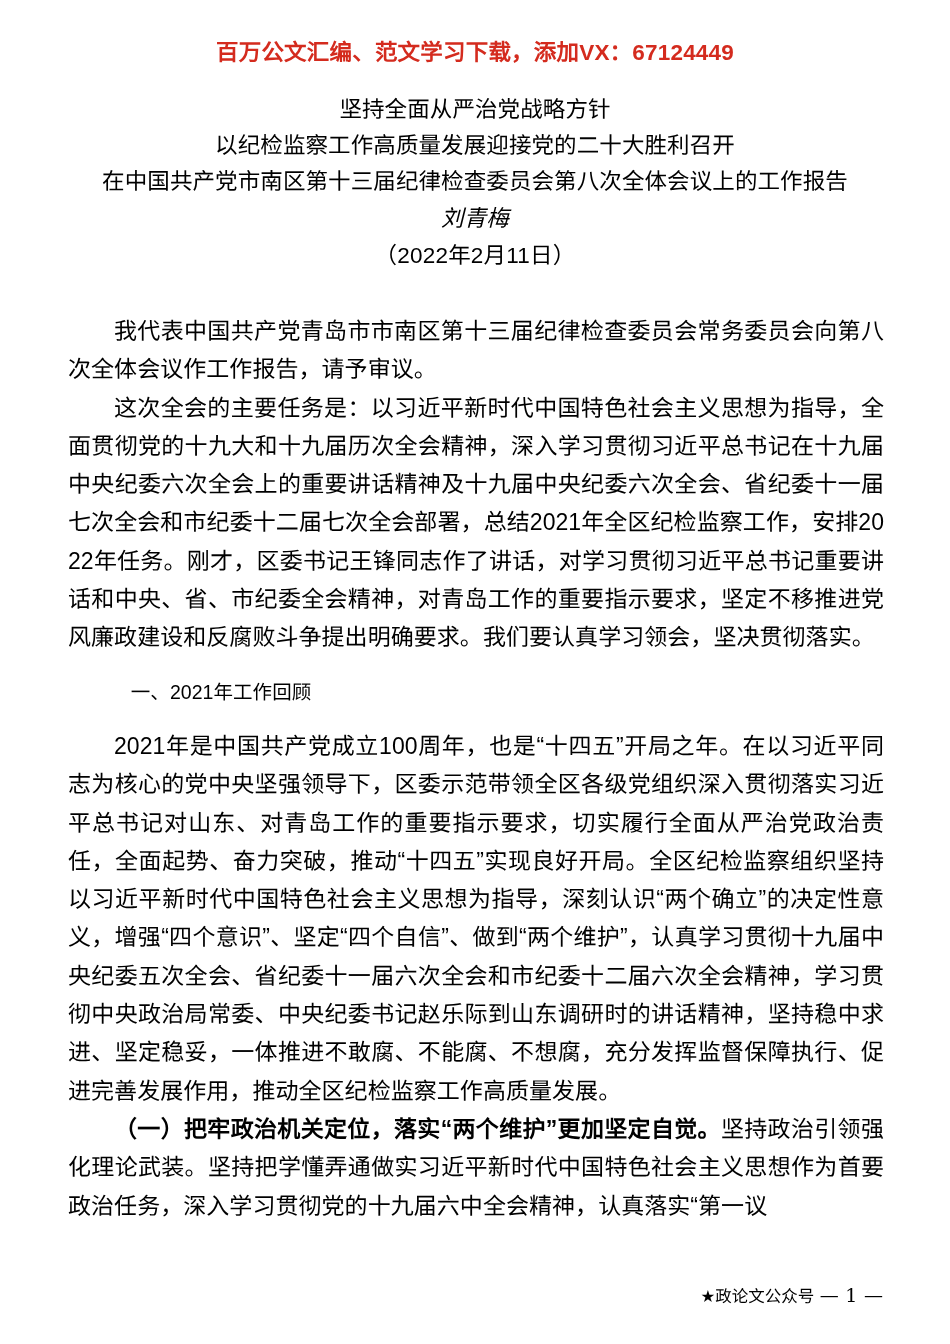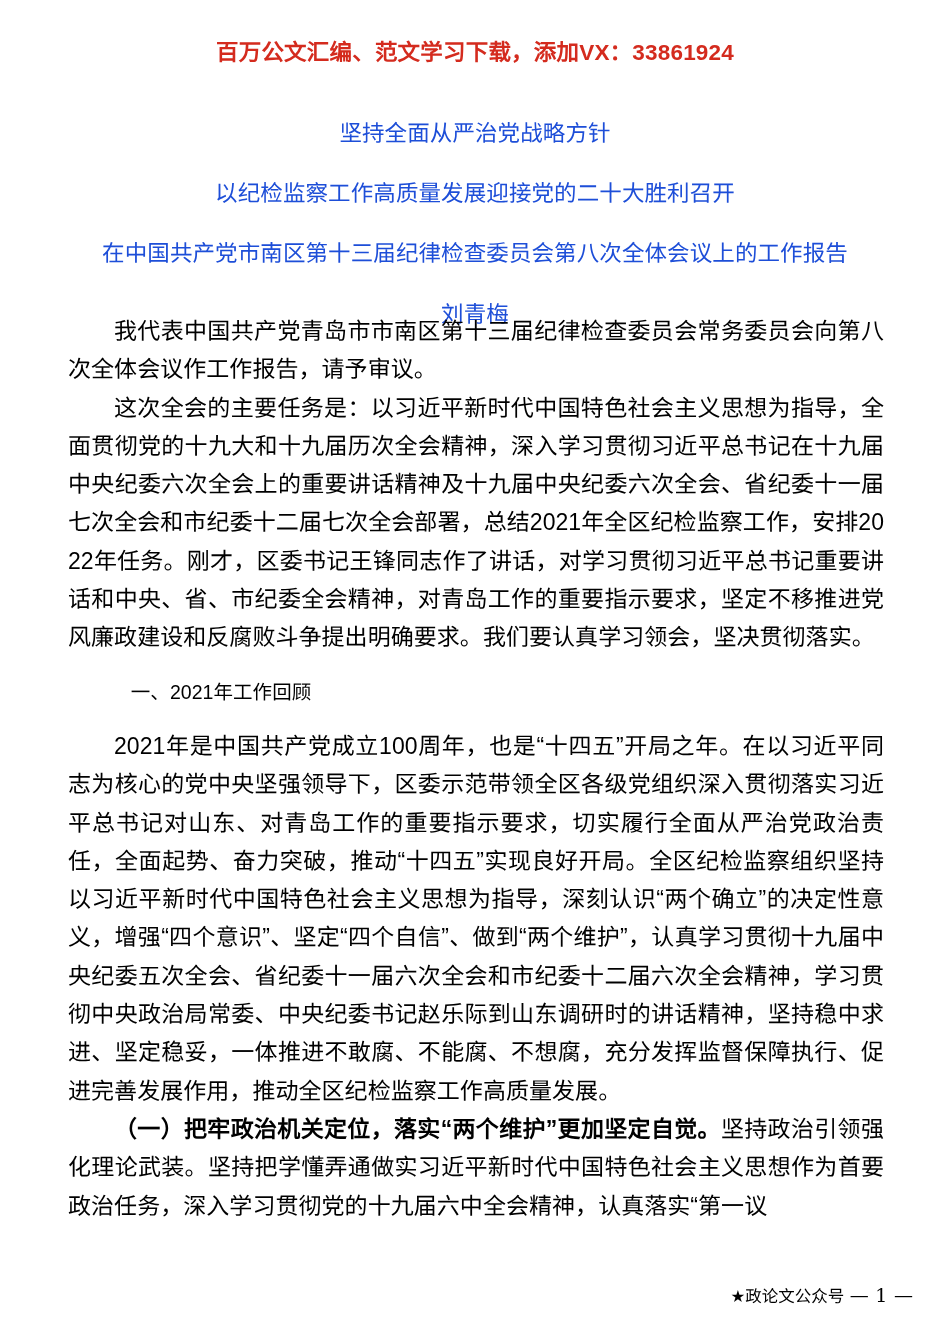--- a/index.html
+++ b/index.html
@@ -44,29 +44,29 @@
     position: absolute;
     top: 92px;
     left: 0;
     width: 950px;
     text-align: center;
   }
   .title-line {
     font-size: 22.5px;
     line-height: 36px;
     font-weight: 400;
-    color: #1d4ed8;
+    color: #000000;
     letter-spacing: 0.1px;
     white-space: nowrap;
-    margin-top: 24px;
   }
   .title-author {
     font-size: 22.5px;
     line-height: 37px;
     letter-spacing: 0.2px;
+    font-style: italic;
   }
   .title-date {
     font-size: 22.5px;
     line-height: 38px;
     letter-spacing: 0.2px;
   }
 
   
   .body-block {
     position: absolute;
@@ -101,21 +101,21 @@
     font-weight: 700;
   }
 
   
   .footer {
     position: absolute;
     top: 1282px;
     left: 0;
     width: 950px;
     text-align: right;
-    padding-right: 36px;
+    padding-right: 66px;
     box-sizing: border-box;
     font-family: "DejaVu Serif", "Liberation Serif", serif;
     font-size: 17.5px;
     line-height: 26px;
     white-space: nowrap;
   }
   .footer .mark {
     font-family: "Liberation Sans", "DejaVu Sans", sans-serif;
     font-size: 16.5px;
   }
@@ -123,27 +123,28 @@
     font-family: "DejaVu Serif", "Liberation Serif", serif;
     font-size: 19px;
     letter-spacing: 1px;
   }
 </style>
 </head>
 <body>
 
 <div class="page">
 
-  <div class="promo-banner">百万公文汇编、范文学习下载，添加VX：33861924</div>
+  <div class="promo-banner">百万公文汇编、范文学习下载，添加VX：67124449</div>
 
   <div class="title-block">
     <div class="title-line">坚持全面从严治党战略方针</div>
     <div class="title-line">以纪检监察工作高质量发展迎接党的二十大胜利召开</div>
     <div class="title-line">在中国共产党市南区第十三届纪律检查委员会第八次全体会议上的工作报告</div>
     <div class="title-line title-author">刘青梅</div>
+    <div class="title-line title-date">（2022年2月11日）</div>
   </div>
 
   <div class="body-block">
 
     <p class="para">我代表中国共产党青岛市市南区第十三届纪律检查委员会常务委员会向第八次全体会议作工作报告，请予审议。</p>
 
     <p class="para">这次全会的主要任务是：以习近平新时代中国特色社会主义思想为指导，全面贯彻党的十九大和十九届历次全会精神，深入学习贯彻习近平总书记在十九届中央纪委六次全会上的重要讲话精神及十九届中央纪委六次全会、省纪委十一届七次全会和市纪委十二届七次全会部署，总结2021年全区纪检监察工作，安排2022年任务。刚才，区委书记王锋同志作了讲话，对学习贯彻习近平总书记重要讲话和中央、省、市纪委全会精神，对青岛工作的重要指示要求，坚定不移推进党风廉政建设和反腐败斗争提出明确要求。我们要认真学习领会，坚决贯彻落实。</p>
 
     <p class="heading-num">一、2021年工作回顾</p>
 

